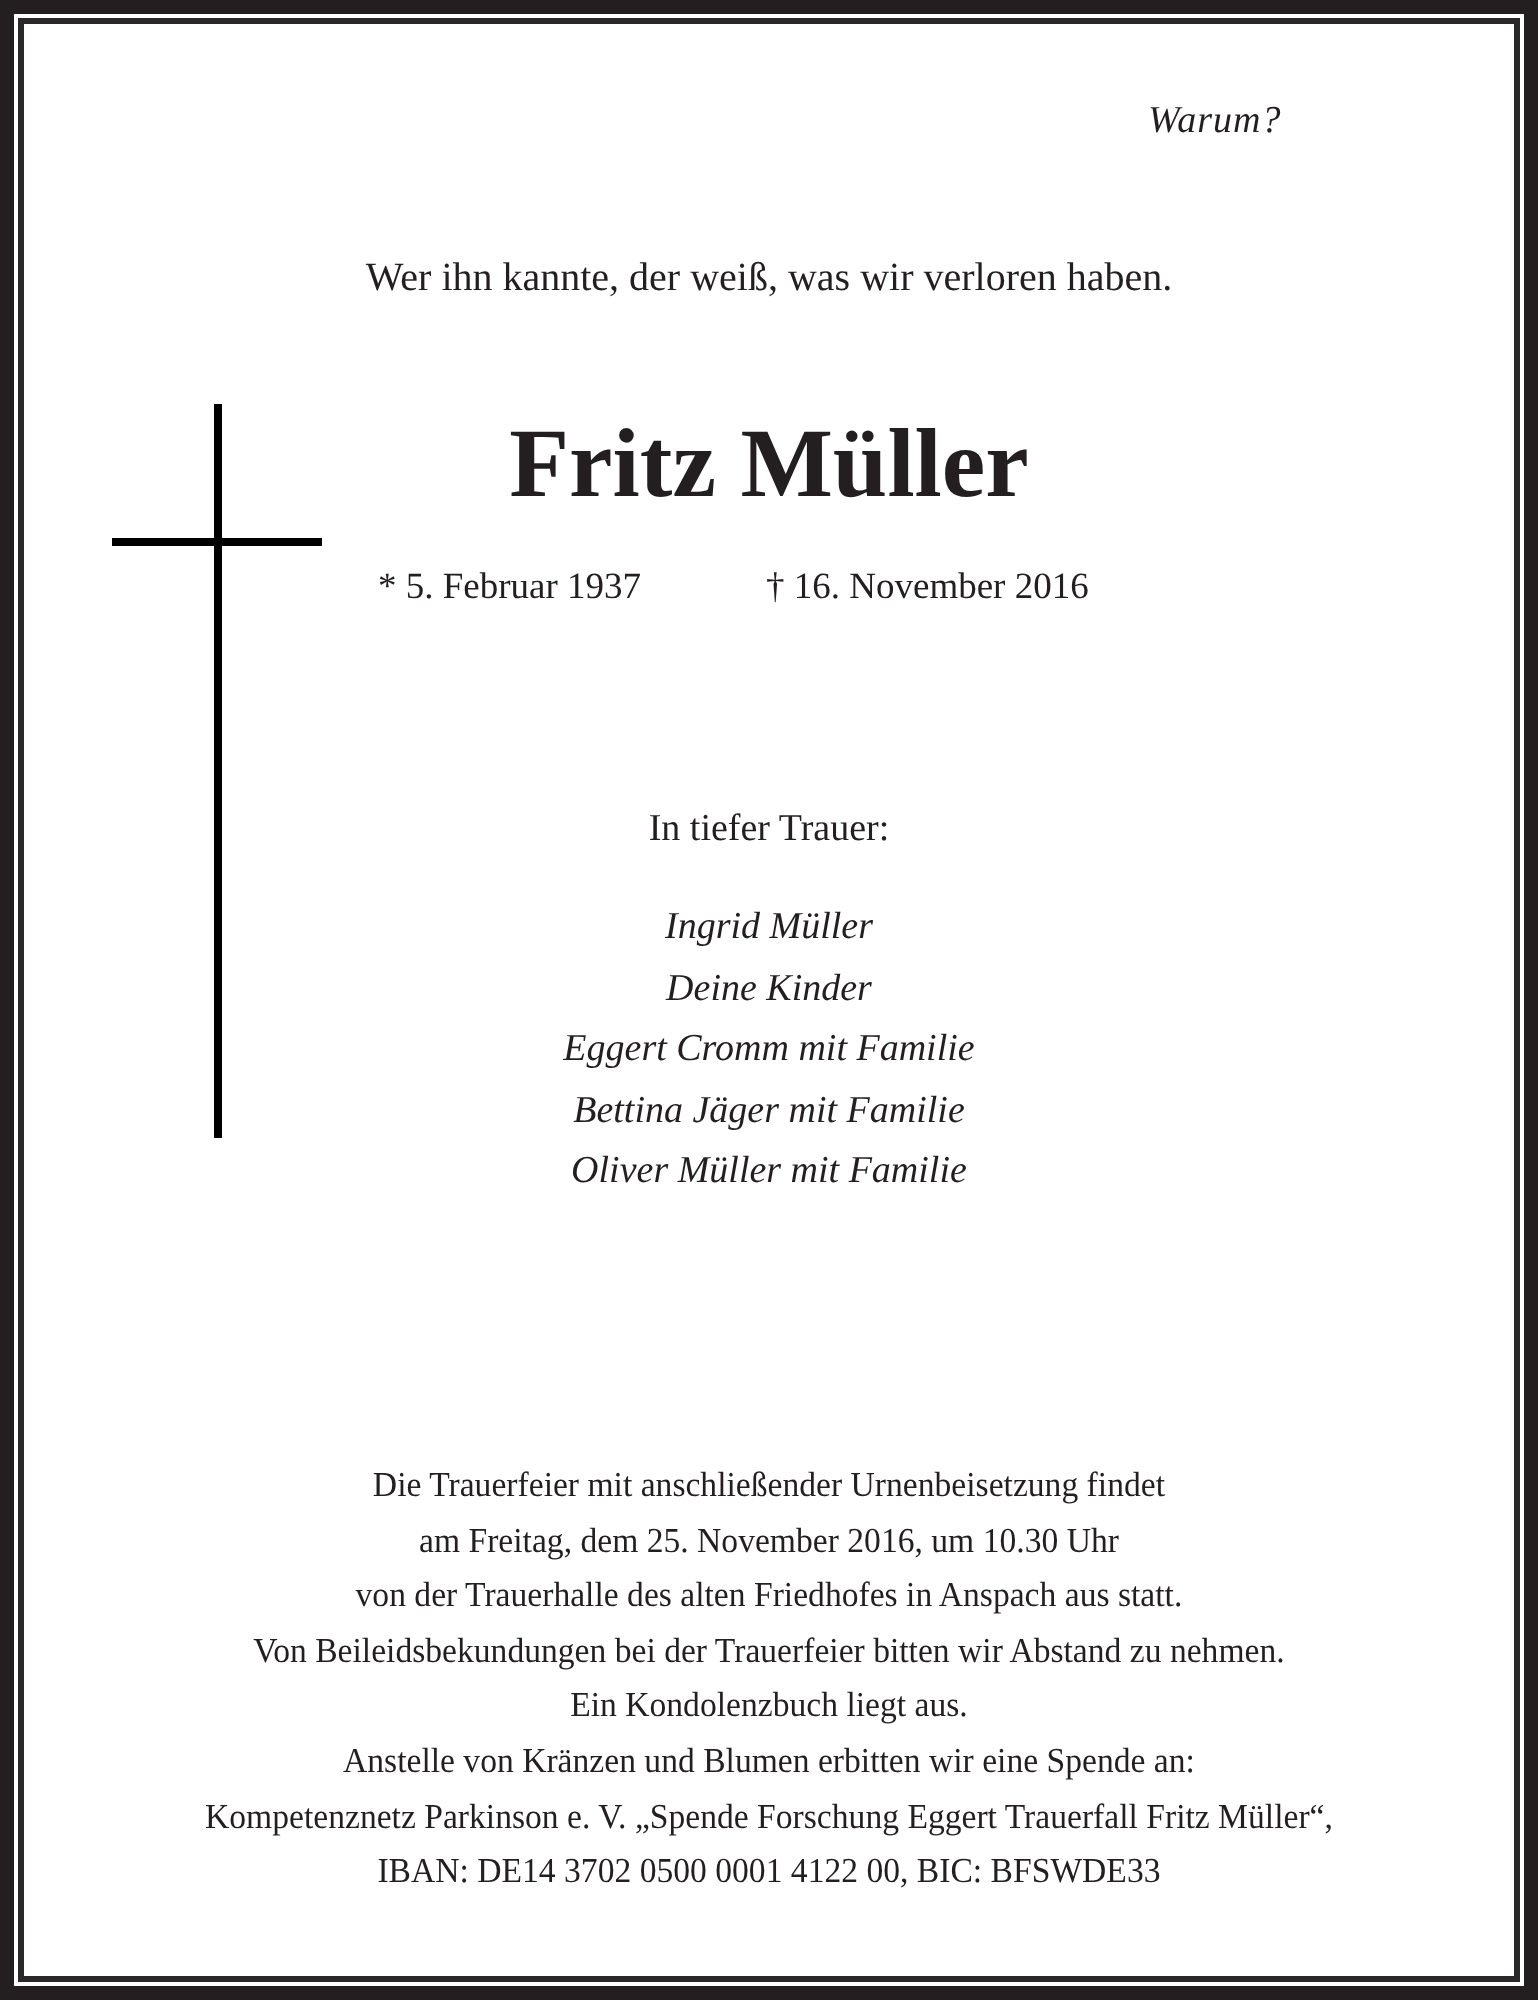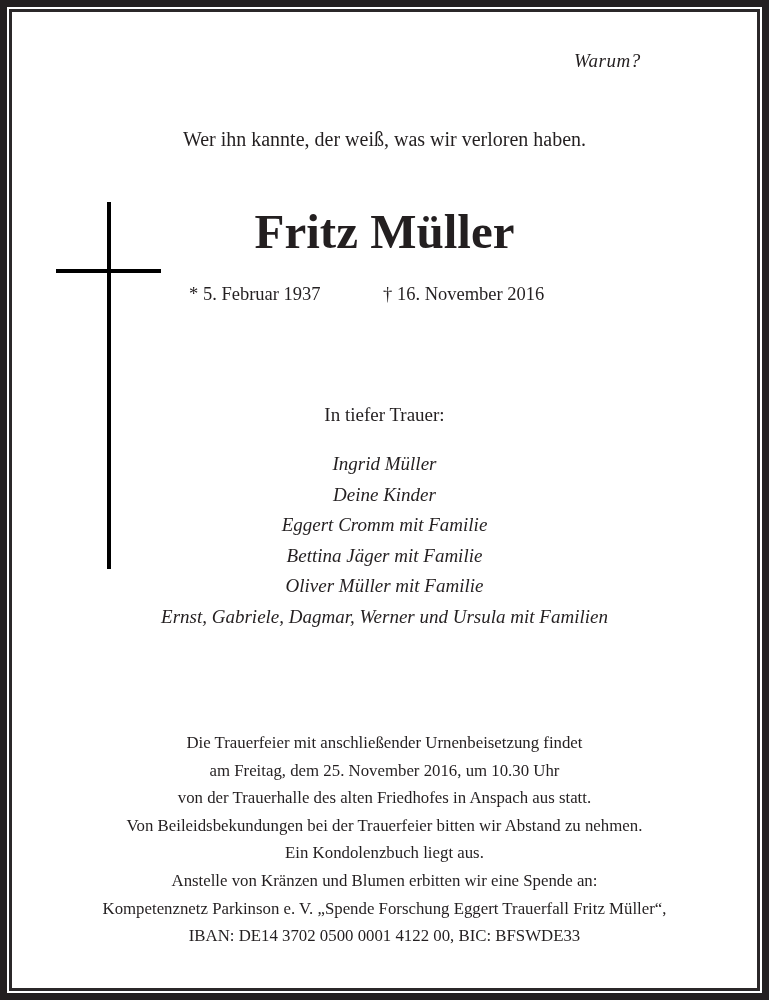--- a/index.html
+++ b/index.html
@@ -54,21 +54,20 @@
 </div>
 
 <div class="abs serif center mourning-heading">In tiefer Trauer:</div>
 
 <div class="abs serif center mourners">
   <div>Ingrid Müller</div>
   <div>Deine Kinder</div>
   <div>Eggert Cromm mit Familie</div>
   <div>Bettina Jäger mit Familie</div>
   <div>Oliver Müller mit Familie</div>
-  <div>Ernst, Gabriele, Dagmar, Werner und Ursula mit Familien</div>
 </div>
 
 <div class="abs serif center notice">
   <div>Die Trauerfeier mit anschließender Urnenbeisetzung findet</div>
   <div>am Freitag, dem 25. November 2016, um 10.30 Uhr</div>
   <div>von der Trauerhalle des alten Friedhofes in Anspach aus statt.</div>
   <div>Von Beileidsbekundungen bei der Trauerfeier bitten wir Abstand zu nehmen.</div>
   <div>Ein Kondolenzbuch liegt aus.</div>
   <div>Anstelle von Kränzen und Blumen erbitten wir eine Spende an:</div>
   <div>Kompetenznetz Parkinson e. V. „Spende Forschung Eggert Trauerfall Fritz Müller“,</div>

